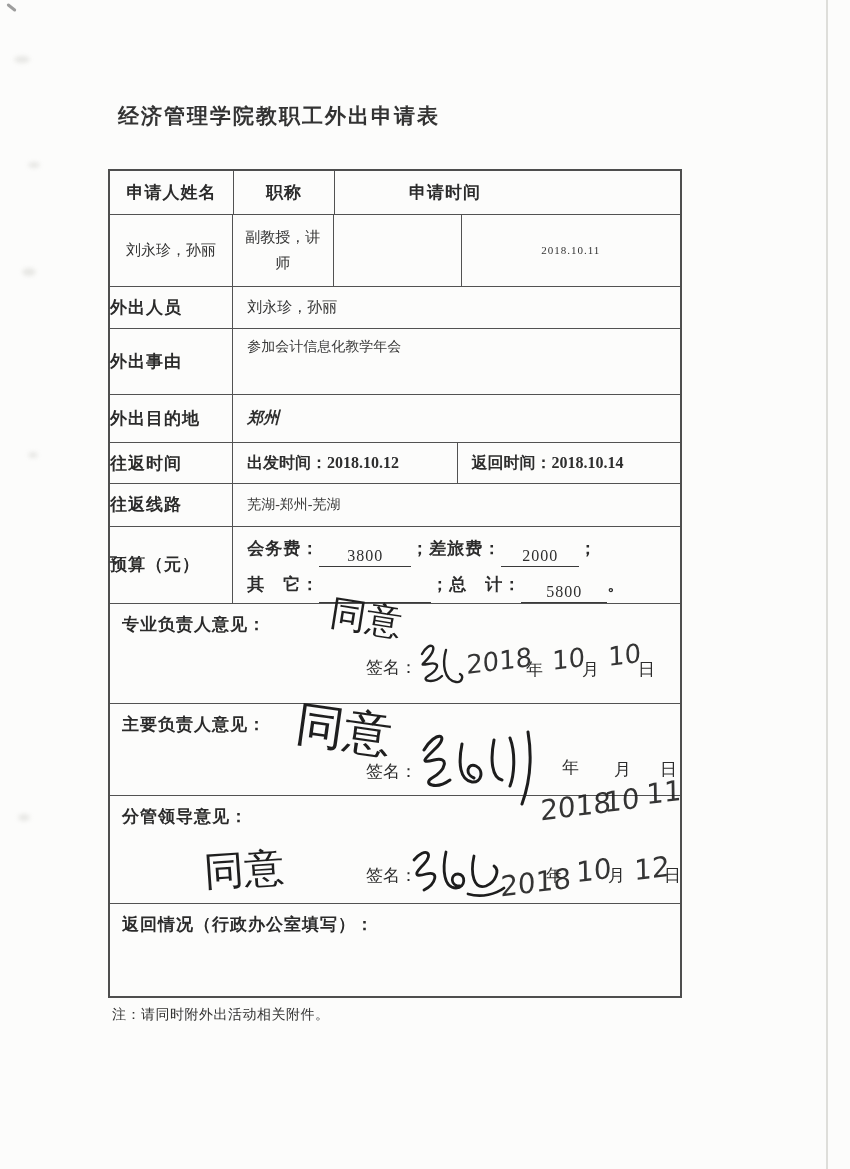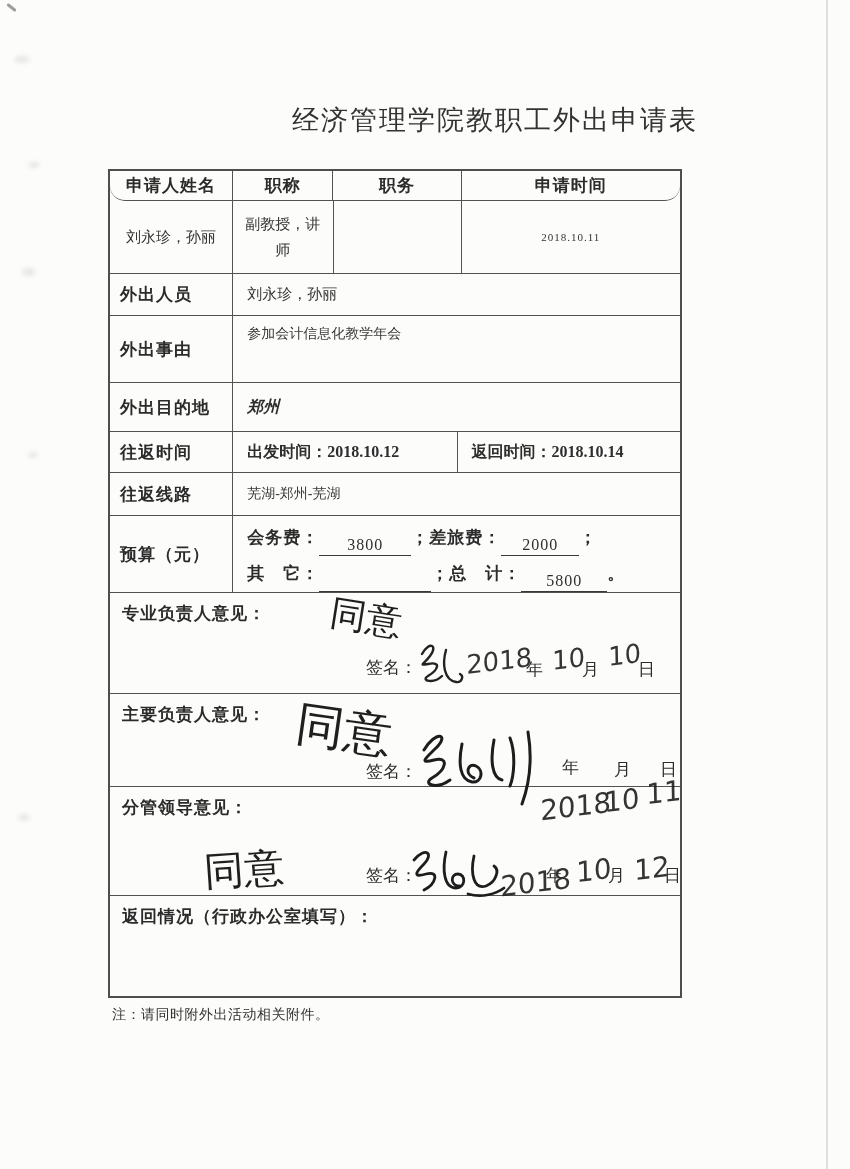--- a/index.html
+++ b/index.html
@@ -10,22 +10,22 @@
     position:relative;
     overflow:hidden;
   }
   .page{
     position:absolute;left:0;top:0;width:850px;height:1169px;
     background:#fcfcfb;
   }
   
   .form-title{
     position:absolute;left:118px;top:102px;width:580px;
-    text-align:right;
-    font-size:27px;font-weight:normal;color:#333;
+    text-align:left;
+    font-size:21px;font-weight:bold;color:#333;
     letter-spacing:2px;
   }
   
   .form-table{
     position:absolute;left:108px;top:169px;width:574px;height:829px;
     border:2px solid #4e4e4e;
     box-sizing:border-box;
     display:flex;flex-direction:column;
     background:transparent;
     color:#2c2c2c;
@@ -33,21 +33,21 @@
   .trow{display:flex;flex-direction:row;box-sizing:border-box;border-bottom:1.5px solid #525252;position:relative;}
   .trow:last-child{border-bottom:none;}
   .tcell{box-sizing:border-box;border-right:1.5px solid #525252;display:flex;align-items:center;}
   .tcell.last{border-right:none;}
   .tcell.center{justify-content:center;text-align:center;}
   .tcell.top{align-items:flex-start;}
   .lab{font-weight:bold;font-size:17px;letter-spacing:1px;color:#2b2b2b;}
   .val{font-size:15px;color:#333;}
   .val-sm{font-size:14px;color:#3a3a3a;}
   .val-b{font-size:16px;font-weight:bold;color:#2e2e2e;}
-  .pl{padding-left:10px;}
+  .pl{}
   .pl2{padding-left:14px;}
   .date-val{font-size:11px;letter-spacing:1px;color:#333;}
   
   .uline{display:inline-block;border-bottom:1.5px solid #3a3a3a;text-align:center;
          font-size:16px;font-weight:normal;color:#2e2e2e;vertical-align:bottom;line-height:20px;}
   .budget-line{font-size:17px;font-weight:bold;letter-spacing:1px;line-height:36px;white-space:nowrap;}
   
   .approval-label{position:absolute;left:12px;top:9px;}
   
   .overlay{position:absolute;left:0;top:0;width:850px;height:1169px;pointer-events:none;z-index:5;}
@@ -79,24 +79,23 @@
   <div class="smudge" style="left:14px;top:56px;width:16px;height:7px;"></div>
   <div class="smudge" style="left:28px;top:162px;width:12px;height:6px;"></div>
   <div class="smudge" style="left:22px;top:268px;width:14px;height:8px;"></div>
   <div class="smudge" style="left:28px;top:452px;width:10px;height:6px;"></div>
   <div class="smudge" style="left:18px;top:814px;width:12px;height:7px;"></div>
 
   <div class="form-title">经济管理学院教职工外出申请表</div>
 
   <div class="form-table">
 
-    <div class="trow" style="height:30px;border-radius:15px;">
+    <div class="trow" style="height:44px;">
       <div class="tcell center lab" style="width:124px;">申请人姓名</div>
       <div class="tcell center lab" style="width:101px;">职称</div>
-      <div class="tcell center lab" style="width:129px;">职务</div>
       <div class="tcell center lab last" style="width:220px;">申请时间</div>
     </div>
 
     <div class="trow" style="height:73px;">
       <div class="tcell center val" style="width:124px;">刘永珍，孙丽</div>
       <div class="tcell center val" style="width:101px;padding:0 6px;line-height:26px;">副教授，讲师</div>
       <div class="tcell center val" style="width:129px;"></div>
       <div class="tcell center date-val last" style="width:220px;">2018.10.11</div>
     </div>
 

